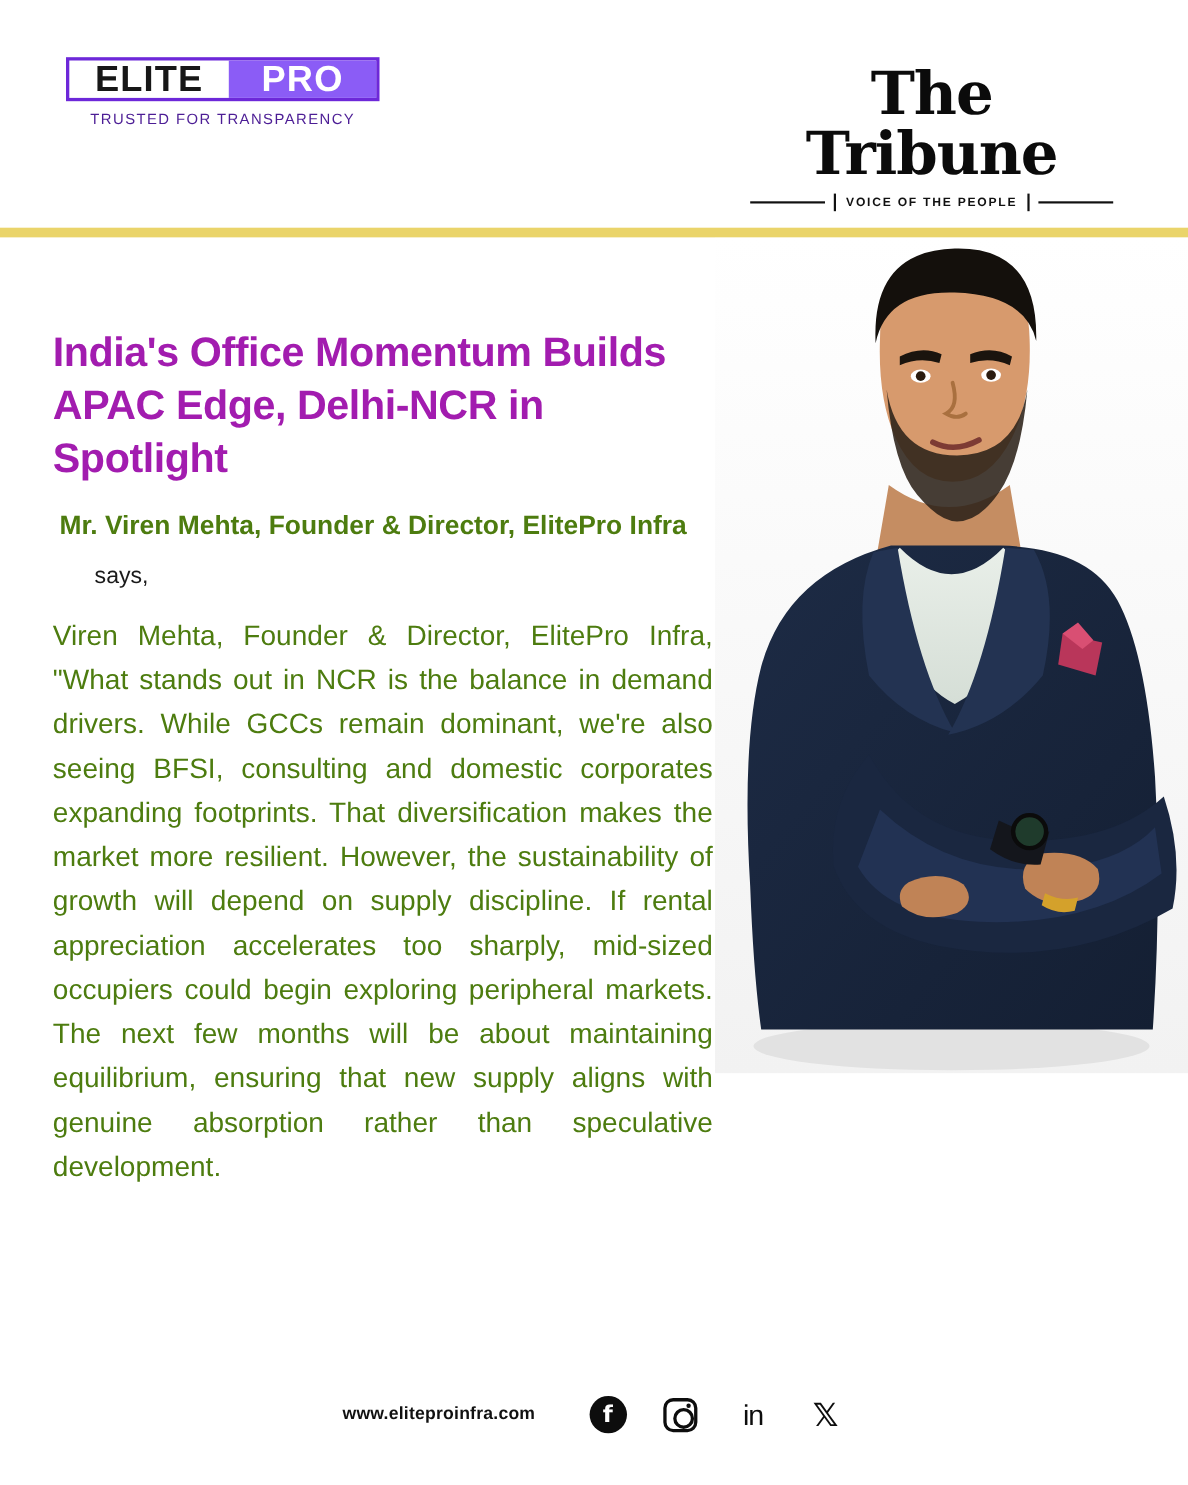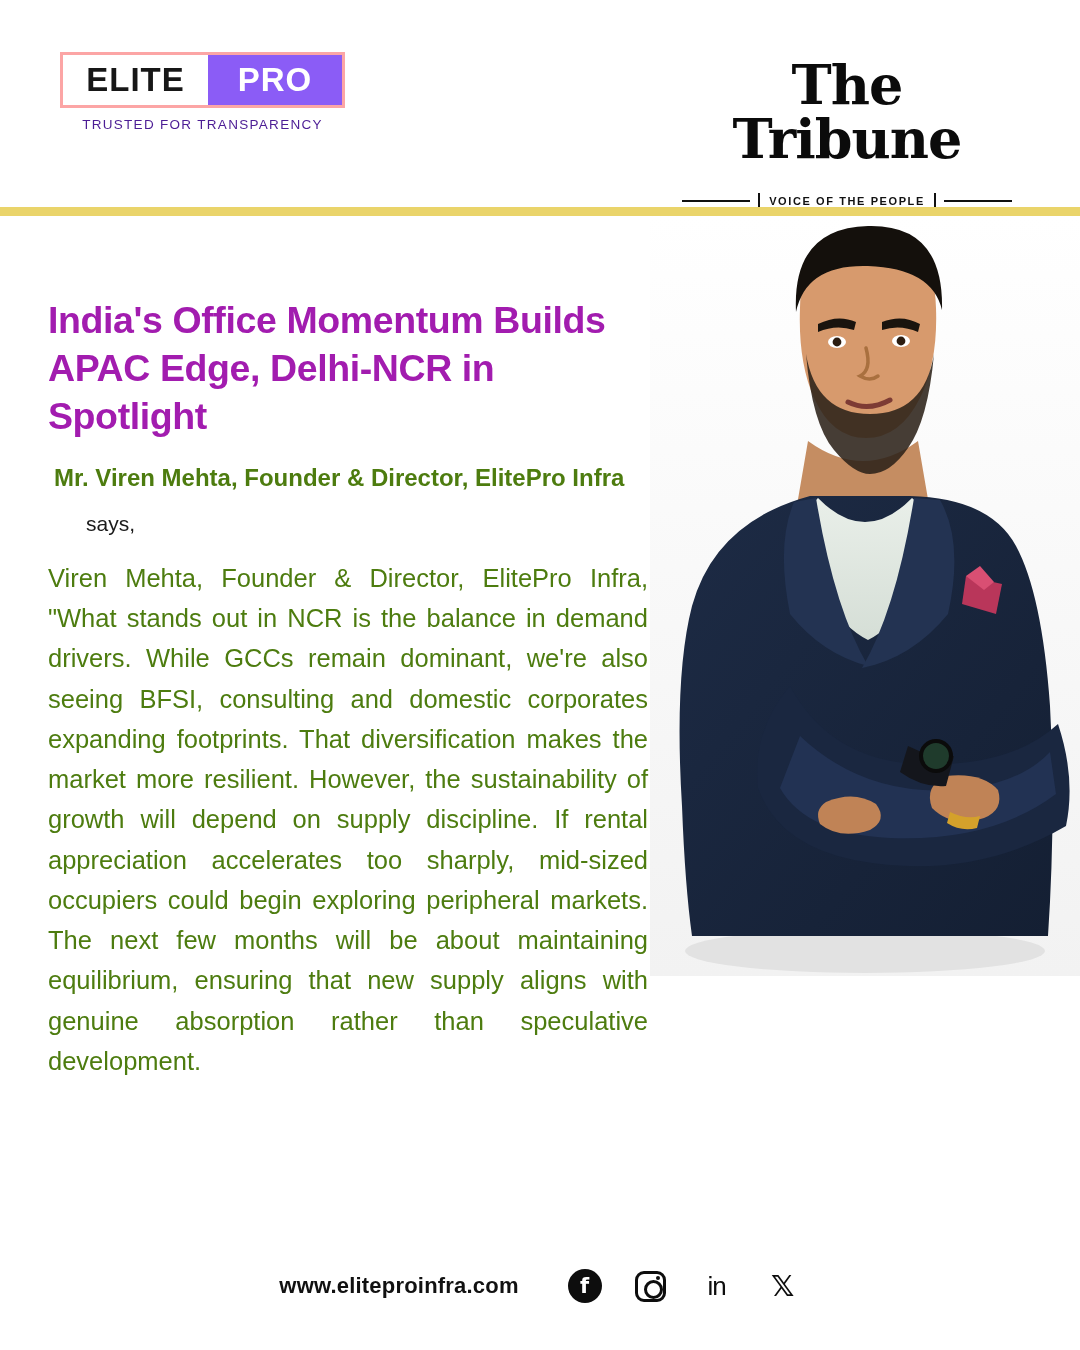--- a/index.html
+++ b/index.html
@@ -25,22 +25,22 @@
     height: 207px;
     background: #ffffff;
   }
   .logo-block {
     position: absolute;
     left: 60px;
     top: 52px;
     width: 285px;
   }
   .logo-box {
-    border: 3px solid #fca5a5;
-    height: 56px;
+    border: 3px solid #6d28d9;
+    height: 40px;
     display: flex;
     align-items: stretch;
     background: #ffffff;
     justify-content: center;
   }
   .logo-elite {
     flex: 0 0 52%;
     display: flex;
     align-items: center;
     justify-content: center;
@@ -79,21 +79,21 @@
   }
   .tribune-name {
     font-family: "DejaVu Serif", serif;
     font-weight: 700;
     font-size: 54px;
     color: #0b0b0b;
     letter-spacing: -1px;
     line-height: 1;
   }
   .tribune-sub-wrap {
-    margin-top: 27px;
+    margin-top: 10px;
     display: flex;
     align-items: center;
     justify-content: center;
     gap: 8px;
   }
   .tribune-rule {
     flex: 1;
     height: 2px;
     background: #111111;
   }
@@ -180,21 +180,21 @@
     position: absolute;
     left: 0;
     bottom: 46px;
     width: 1080px;
     display: flex;
     align-items: center;
     justify-content: center;
     gap: 30px;
   }
   .website {
-    font-size: 22px;
+    font-size: 16px;
     font-weight: 700;
     color: #111111;
     letter-spacing: 0.2px;
     margin-right: 18px;
   }
   .social {
     width: 36px; height: 36px;
     display: flex; align-items: center; justify-content: center;
   }
   .soc-round {

